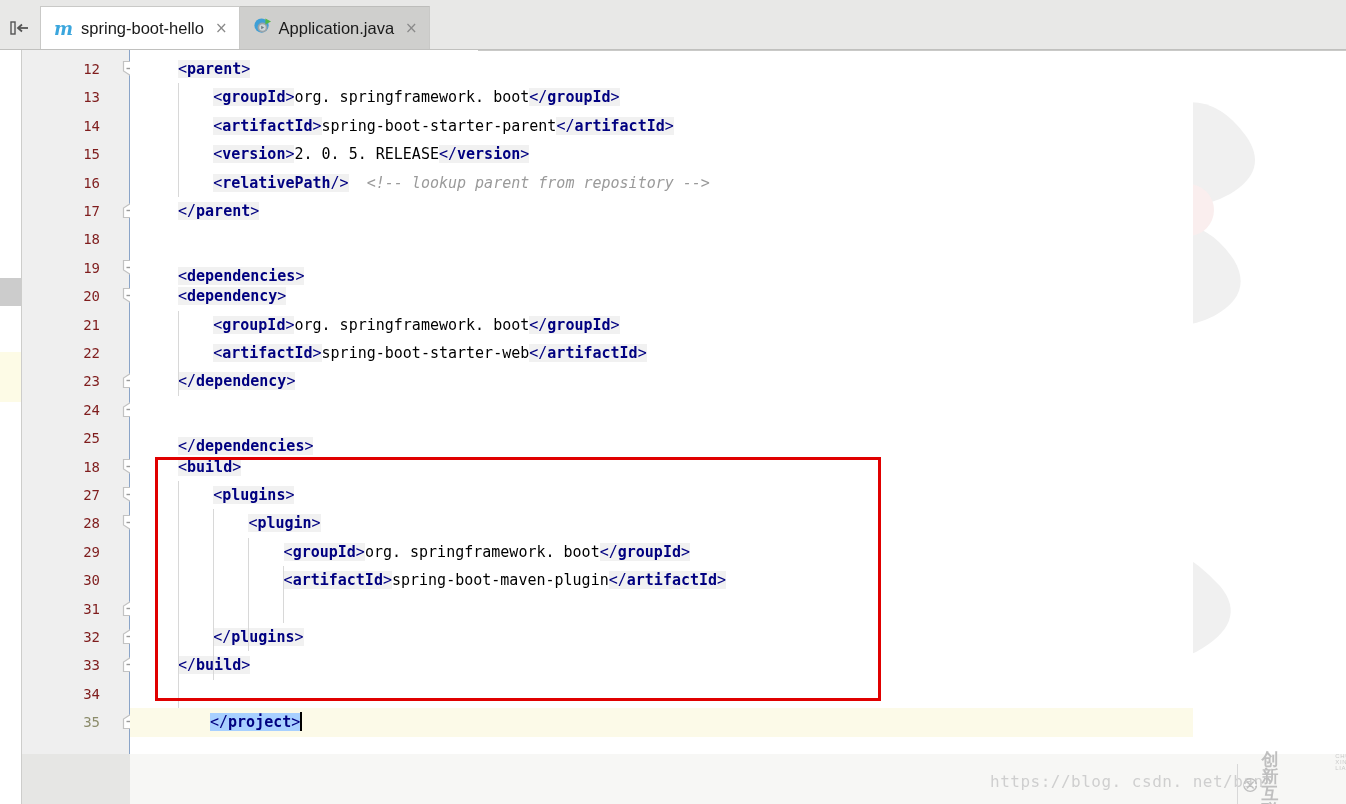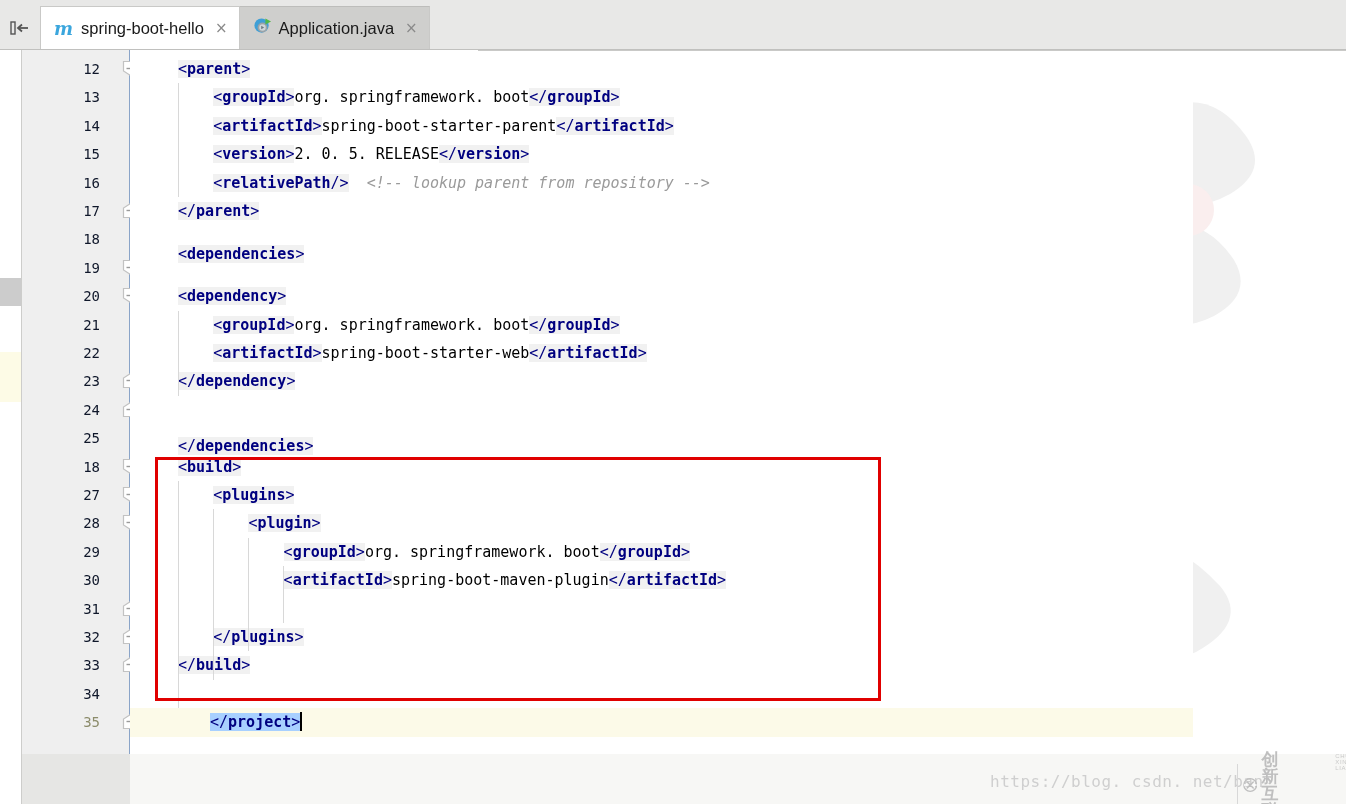--- a/index.html
+++ b/index.html
@@ -138,21 +138,21 @@
     width: 108px; height: 50px;
     background: #e6e6e4;
   }
   .linenum {
     position: absolute;
     right: 30px;
     width: 60px;
     text-align: right;
     font-family: "DejaVu Sans Mono", monospace;
     font-size: 14px;
-    color: #0f172a;
+    color: #7f1d1d;
     line-height: 28.4px;
     height: 28.4px;
   }
   .linenum.cur { color: #8c8c6b; }
 
   
   #foldcol {
     position: absolute;
     left: 100px; top: 50px;
     width: 30px; height: 754px;
@@ -423,21 +423,21 @@
 
   <div id="code">
     <div id="margin-guide"></div>
   <div class="row" style="top: 5px;"><span class="code-text" style="left: 48px;"><span class="tok"><span class="ang">&lt;</span><span class="tag">parent</span><span class="ang">&gt;</span></span></span></div>
       <div class="row" style="top: 33.4px;"><span class="code-text" style="left: 83.2px;"><span class="tok"><span class="ang">&lt;</span><span class="tag">groupId</span><span class="ang">&gt;</span></span><span class="val">org. springframework. boot</span><span class="tok"><span class="ang">&lt;/</span><span class="tag">groupId</span><span class="ang">&gt;</span></span></span></div>
       <div class="row" style="top: 61.8px;"><span class="code-text" style="left: 83.2px;"><span class="tok"><span class="ang">&lt;</span><span class="tag">artifactId</span><span class="ang">&gt;</span></span><span class="val">spring-boot-starter-parent</span><span class="tok"><span class="ang">&lt;/</span><span class="tag">artifactId</span><span class="ang">&gt;</span></span></span></div>
       <div class="row" style="top: 90.2px;"><span class="code-text" style="left: 83.2px;"><span class="tok"><span class="ang">&lt;</span><span class="tag">version</span><span class="ang">&gt;</span></span><span class="val">2. 0. 5. RELEASE</span><span class="tok"><span class="ang">&lt;/</span><span class="tag">version</span><span class="ang">&gt;</span></span></span></div>
       <div class="row" style="top: 118.6px;"><span class="code-text" style="left: 83.2px;"><span class="tok"><span class="ang">&lt;</span><span class="tag">relativePath</span><span class="ang">/&gt;</span></span><span class="comment">  &lt;!-- lookup parent from repository --&gt;</span></span></div>
       <div class="row" style="top: 147px;"><span class="code-text" style="left: 48px;"><span class="tok"><span class="ang">&lt;/</span><span class="tag">parent</span><span class="ang">&gt;</span></span></span></div>
       <div class="row" style="top: 175.4px;"><span class="code-text" style="left: 48px;"></span></div>
-      <div class="row" style="top: 190px;"><span class="code-text" style="left: 48px;"><span class="tok"><span class="ang">&lt;</span><span class="tag">dependencies</span><span class="ang">&gt;</span></span></span></div>
+      <div class="row" style="top: 212px;"><span class="code-text" style="left: 48px;"><span class="tok"><span class="ang">&lt;</span><span class="tag">dependencies</span><span class="ang">&gt;</span></span></span></div>
       <div class="row" style="top: 232.2px;"><span class="code-text" style="left: 48px;"><span class="tok"><span class="ang">&lt;</span><span class="tag">dependency</span><span class="ang">&gt;</span></span></span></div>
       <div class="row" style="top: 260.6px;"><span class="code-text" style="left: 83.2px;"><span class="tok"><span class="ang">&lt;</span><span class="tag">groupId</span><span class="ang">&gt;</span></span><span class="val">org. springframework. boot</span><span class="tok"><span class="ang">&lt;/</span><span class="tag">groupId</span><span class="ang">&gt;</span></span></span></div>
       <div class="row" style="top: 289px;"><span class="code-text" style="left: 83.2px;"><span class="tok"><span class="ang">&lt;</span><span class="tag">artifactId</span><span class="ang">&gt;</span></span><span class="val">spring-boot-starter-web</span><span class="tok"><span class="ang">&lt;/</span><span class="tag">artifactId</span><span class="ang">&gt;</span></span></span></div>
       <div class="row" style="top: 317.4px;"><span class="code-text" style="left: 48px;"><span class="tok"><span class="ang">&lt;/</span><span class="tag">dependency</span><span class="ang">&gt;</span></span></span></div>
       <div class="row" style="top: 345.8px;"><span class="code-text" style="left: 48px; margin-top: 36px;"><span class="tok"><span class="ang">&lt;/</span><span class="tag">dependencies</span><span class="ang">&gt;</span></span></span></div>
       <div class="row" style="top: 374.2px;"><span class="code-text" style="left: 48px;"></span></div>
       <div class="row" style="top: 402.6px;"><span class="code-text" style="left: 48px;"><span class="tok"><span class="ang">&lt;</span><span class="tag">build</span><span class="ang">&gt;</span></span></span></div>
       <div class="row" style="top: 431px;"><span class="code-text" style="left: 83.2px;"><span class="tok"><span class="ang">&lt;</span><span class="tag">plugins</span><span class="ang">&gt;</span></span></span></div>
       <div class="row" style="top: 459.4px;"><span class="code-text" style="left: 118.4px;"><span class="tok"><span class="ang">&lt;</span><span class="tag">plugin</span><span class="ang">&gt;</span></span></span></div>
       <div class="row" style="top: 487.8px;"><span class="code-text" style="left: 153.6px;"><span class="tok"><span class="ang">&lt;</span><span class="tag">groupId</span><span class="ang">&gt;</span></span><span class="val">org. springframework. boot</span><span class="tok"><span class="ang">&lt;/</span><span class="tag">groupId</span><span class="ang">&gt;</span></span></span></div>

